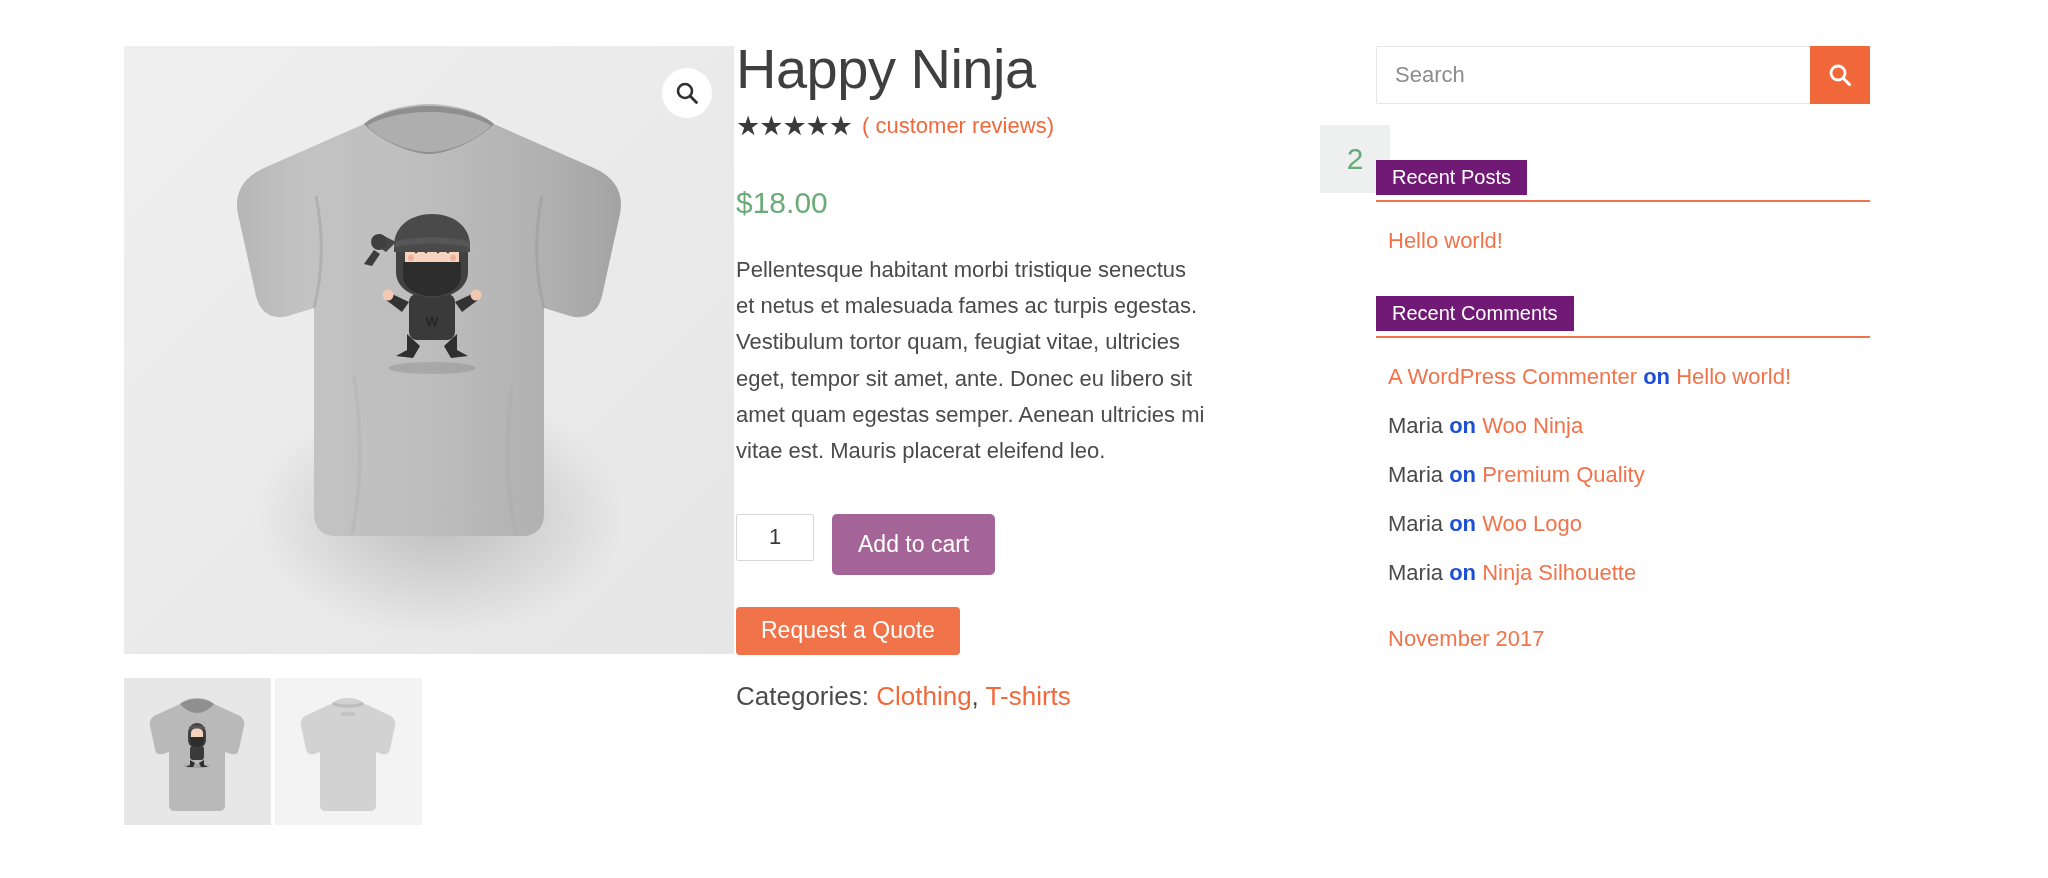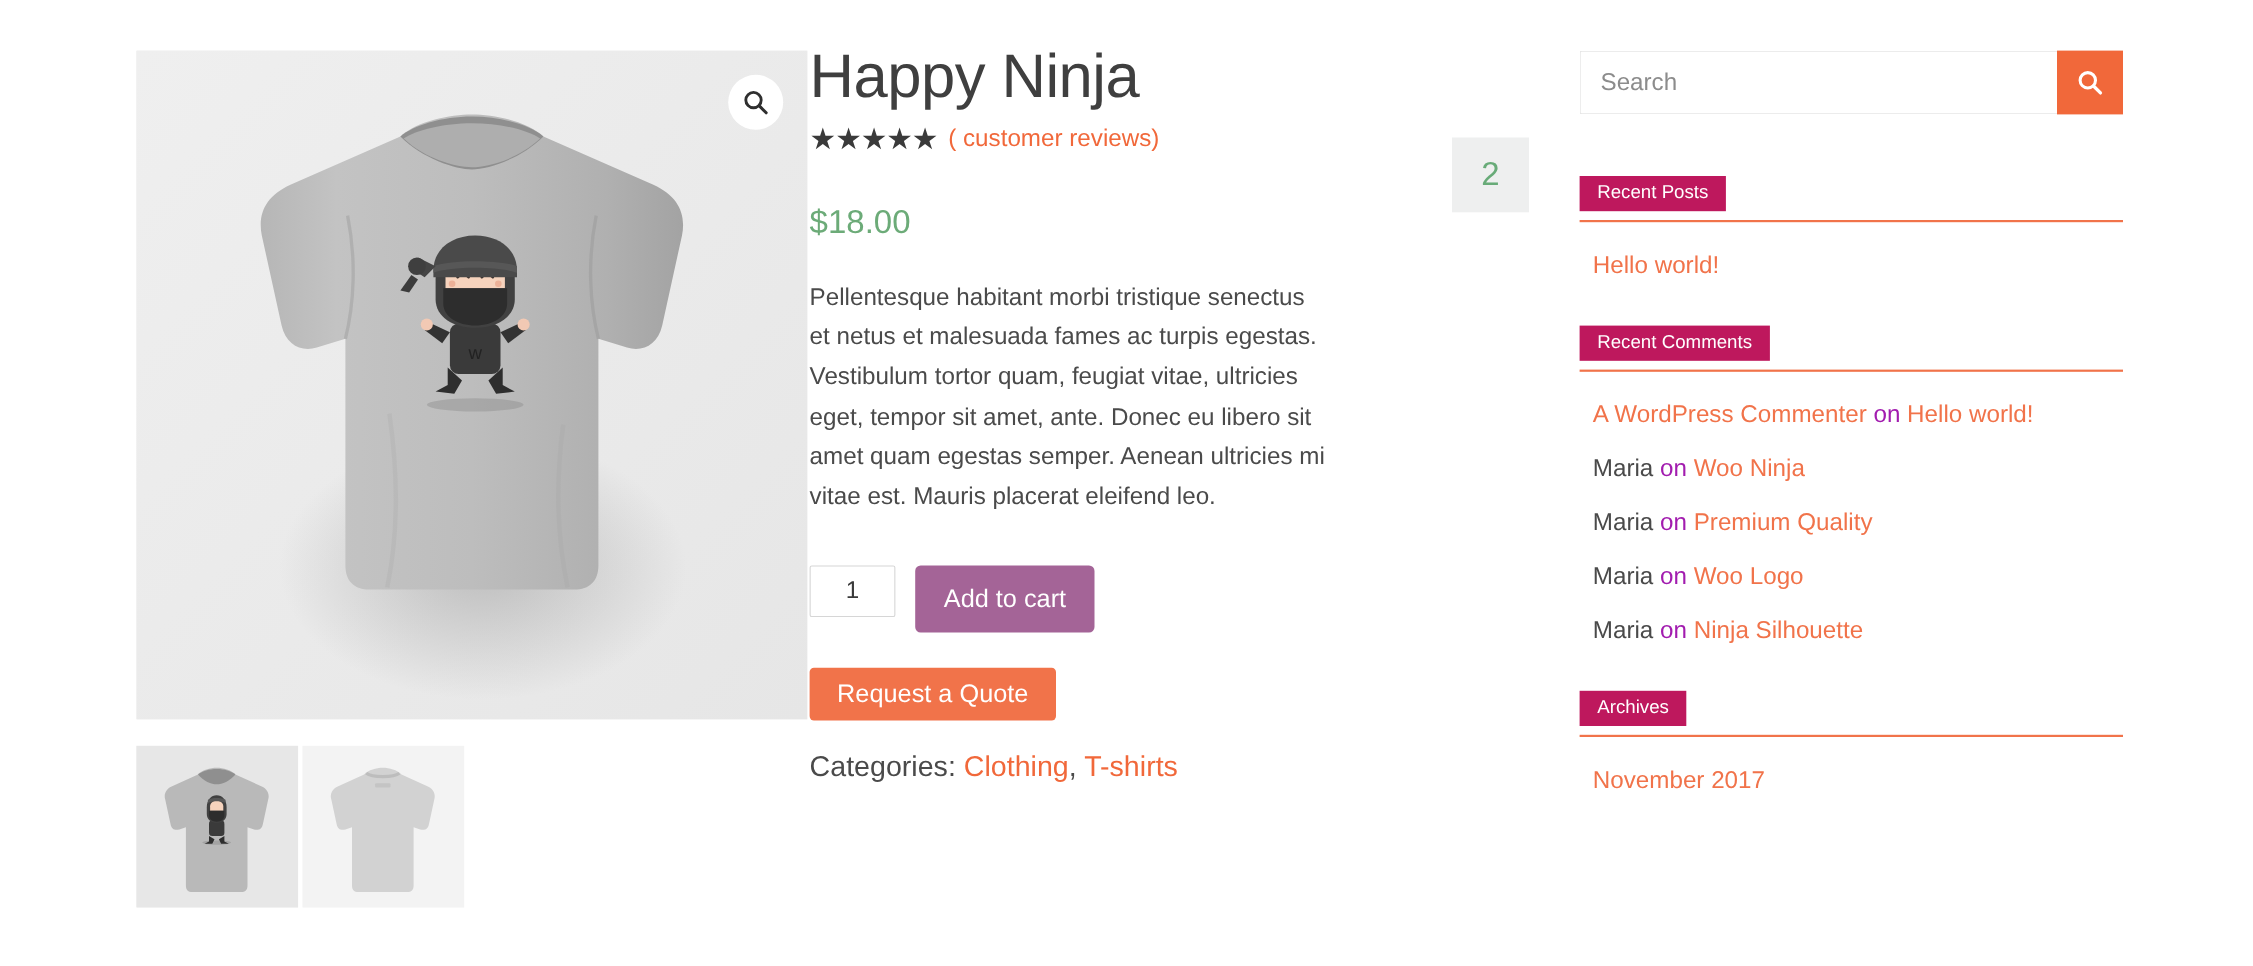--- a/index.html
+++ b/index.html
@@ -11,21 +11,21 @@
     color: #43454b;
     overflow: hidden;
     position: relative;
   }
 
   
   .page { position: relative; width: 2048px; height: 878px; }
 
   .col-gallery { position: absolute; left: 124px; top: 46px; width: 610px; }
   .col-summary { position: absolute; left: 736px; top: 40px; width: 620px; }
-  .col-sidebar { position: absolute; left: 1436px; top: 46px; width: 494px; }
+  .col-sidebar { position: absolute; left: 1376px; top: 46px; width: 494px; }
 
   
   .main-image {
     position: relative;
     width: 610px; height: 608px;
     background: #ececec;
     overflow: hidden;
   }
   .zoom-btn {
     position: absolute; right: 22px; top: 22px;
@@ -119,33 +119,33 @@
 
   .widget { margin-bottom: 44px; }
   .widget-title-wrap {
     position: relative;
     border-bottom: 2px solid #f1734a;
     margin-bottom: 28px;
     height: 42px;
   }
   .widget-title {
     display: inline-block;
-    background: #be185d; color: #fff;
-    font-size: 17px; font-weight: 400;
+    background: #701a75; color: #fff;
+    font-size: 20px; font-weight: 400;
     padding: 5px 16px 6px 16px;
     margin: 0;
     line-height: 1.22;
   }
   .widget-list { list-style: none; margin: 12px; padding: 0; }
   .widget-list li { font-size: 22px; line-height: 1; margin-bottom: 27px; color: #4a4a4a; }
   .widget-list li:last-child { margin-bottom: 0; }
   .widget-list a { color: #f1734a; text-decoration: none; cursor: pointer; }
   .comment-author { color: #f1734a; text-decoration: none; cursor: pointer; }
   .comment-name { color: #4a4a4a; text-align: center; }
-  .on-word { color: #a21caf; }
+  .on-word { color: #1d4ed8; font-weight: bold; }
 </style>
 </head>
 <body>
 
 <div class="page">
 
   <div class="col-gallery">
 
     <div class="main-image">
 
@@ -350,23 +350,20 @@
         <li>
           <span class="comment-name">Maria</span><span class="on-word"> on </span><a>Woo Logo</a>
         </li>
         <li>
           <span class="comment-name">Maria</span><span class="on-word"> on </span><a>Ninja Silhouette</a>
         </li>
       </ul>
     </div>
 
     <div class="widget">
-      <div class="widget-title-wrap">
-        <h3 class="widget-title">Archives</h3>
-      </div>
       <ul class="widget-list">
         <li>
           <a>November 2017</a>
         </li>
       </ul>
     </div>
 
   </div>
 </div>
 

